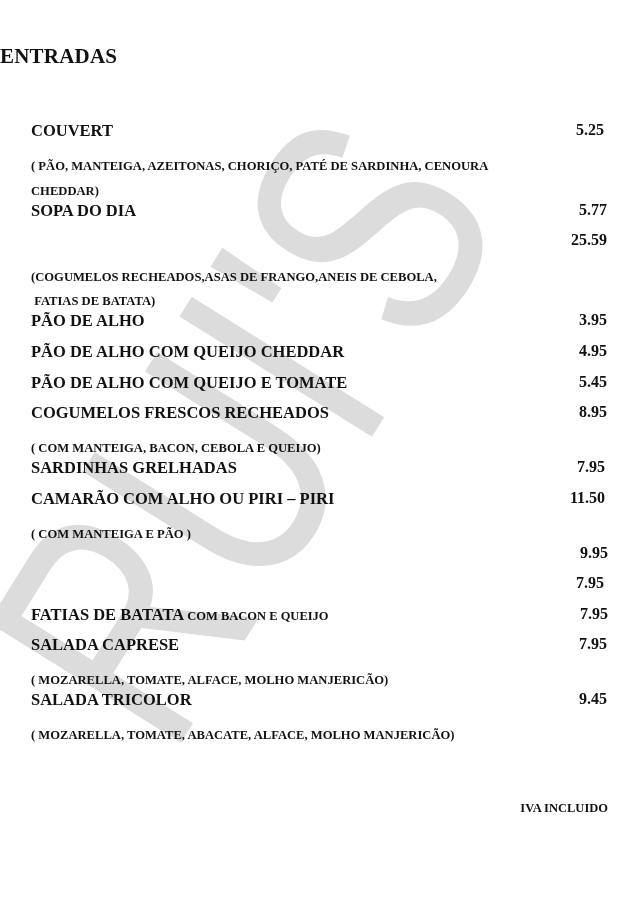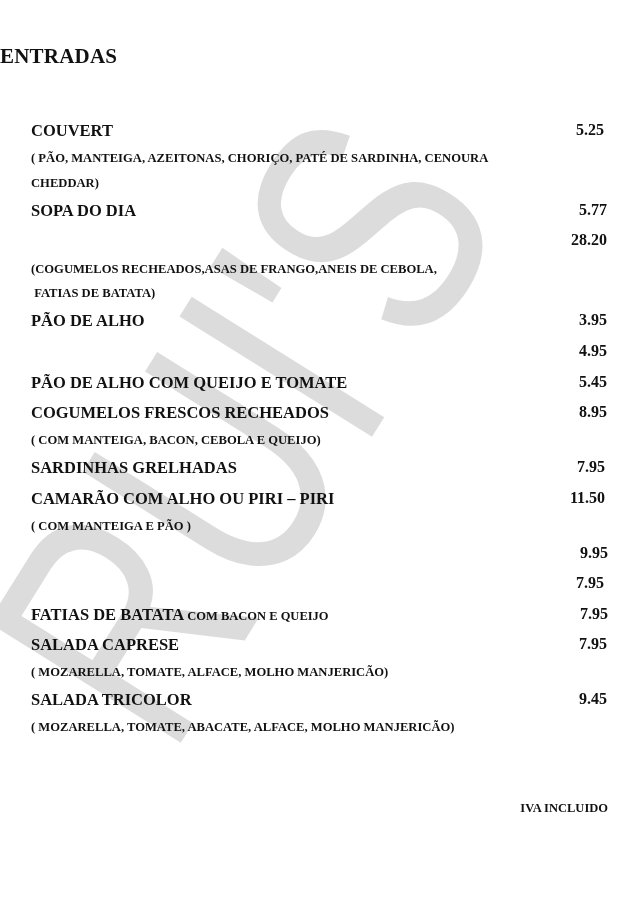--- a/index.html
+++ b/index.html
@@ -7,21 +7,21 @@
          font-family: "Liberation Serif", "DejaVu Serif", serif; color: #111111; }
   .watermark { position: absolute; left: 0; top: 0; width: 640px; height: 905px; pointer-events: none; z-index: 0; }
   .watermark text { font-family: "Liberation Sans", "DejaVu Sans", sans-serif; font-weight: normal; }
   .content { position: relative; z-index: 1; }
   .title { position: absolute; top: 44px; left: 0; width: 580px; 
            font-size: 21px; font-weight: bold; letter-spacing: 0.2px; }
   .row { position: absolute; left: 31px; width: 576px; font-weight: bold; white-space: nowrap; }
   .item-name { font-size: 16.5px; }
   .item-name .small { font-size: 12.5px; }
   .price { position: absolute; top: 0; font-size: 16px; }
-  .desc { position: absolute; left: 31px; font-weight: bold; font-size: 12.6px; white-space: nowrap; }
+  .desc { position: absolute; left: 31px; font-weight: bold; font-size: 12.6px; white-space: nowrap; margin-top: 8px; }
   .footer { position: absolute; top: 801px; right: 32px; font-size: 12.5px; font-weight: bold; }
 </style>
 </head>
 <body>
 
 <svg class="watermark" viewBox="0 0 640 905" xmlns="http://www.w3.org/2000/svg">
   <text x="0" y="0" fill="#dcdcdc" font-size="330" transform="translate(170 760) rotate(-58)" textLength="640" lengthAdjust="spacingAndGlyphs">RUI'S</text>
 </svg>
 
 <div class="content">
@@ -33,31 +33,32 @@
   </div>
   <div class="desc" style="top:151px">( PÃO, MANTEIGA, AZEITONAS, CHORIÇO, PATÉ DE SARDINHA, CENOURA</div>
   <div class="desc" style="top:176px">CHEDDAR)</div>
 
   <div class="row" style="top:201px">
     <span class="item-name">SOPA DO DIA</span>
     <span class="price" style="right:0px">5.77</span>
   </div>
 
   <div class="row" style="top:231px">
-    <span class="price" style="right:0px">28.20</span>
+    <span class="price" style="right:0px">25.59</span>
   </div>
   <div class="desc" style="top:262px">(COGUMELOS RECHEADOS,ASAS DE FRANGO,ANEIS DE CEBOLA,</div>
   <div class="desc" style="top:286px; white-space:pre"> FATIAS DE BATATA)</div>
 
   <div class="row" style="top:311px">
     <span class="item-name">PÃO DE ALHO</span>
     <span class="price" style="right:0px">3.95</span>
   </div>
 
   <div class="row" style="top:342px">
+    <span class="item-name">PÃO DE ALHO COM QUEIJO CHEDDAR</span>
     <span class="price" style="right:0px">4.95</span>
   </div>
 
   <div class="row" style="top:373px">
     <span class="item-name">PÃO DE ALHO COM QUEIJO E TOMATE</span>
     <span class="price" style="right:0px">5.45</span>
   </div>
 
   <div class="row" style="top:403px">
     <span class="item-name">COGUMELOS FRESCOS RECHEADOS</span>

